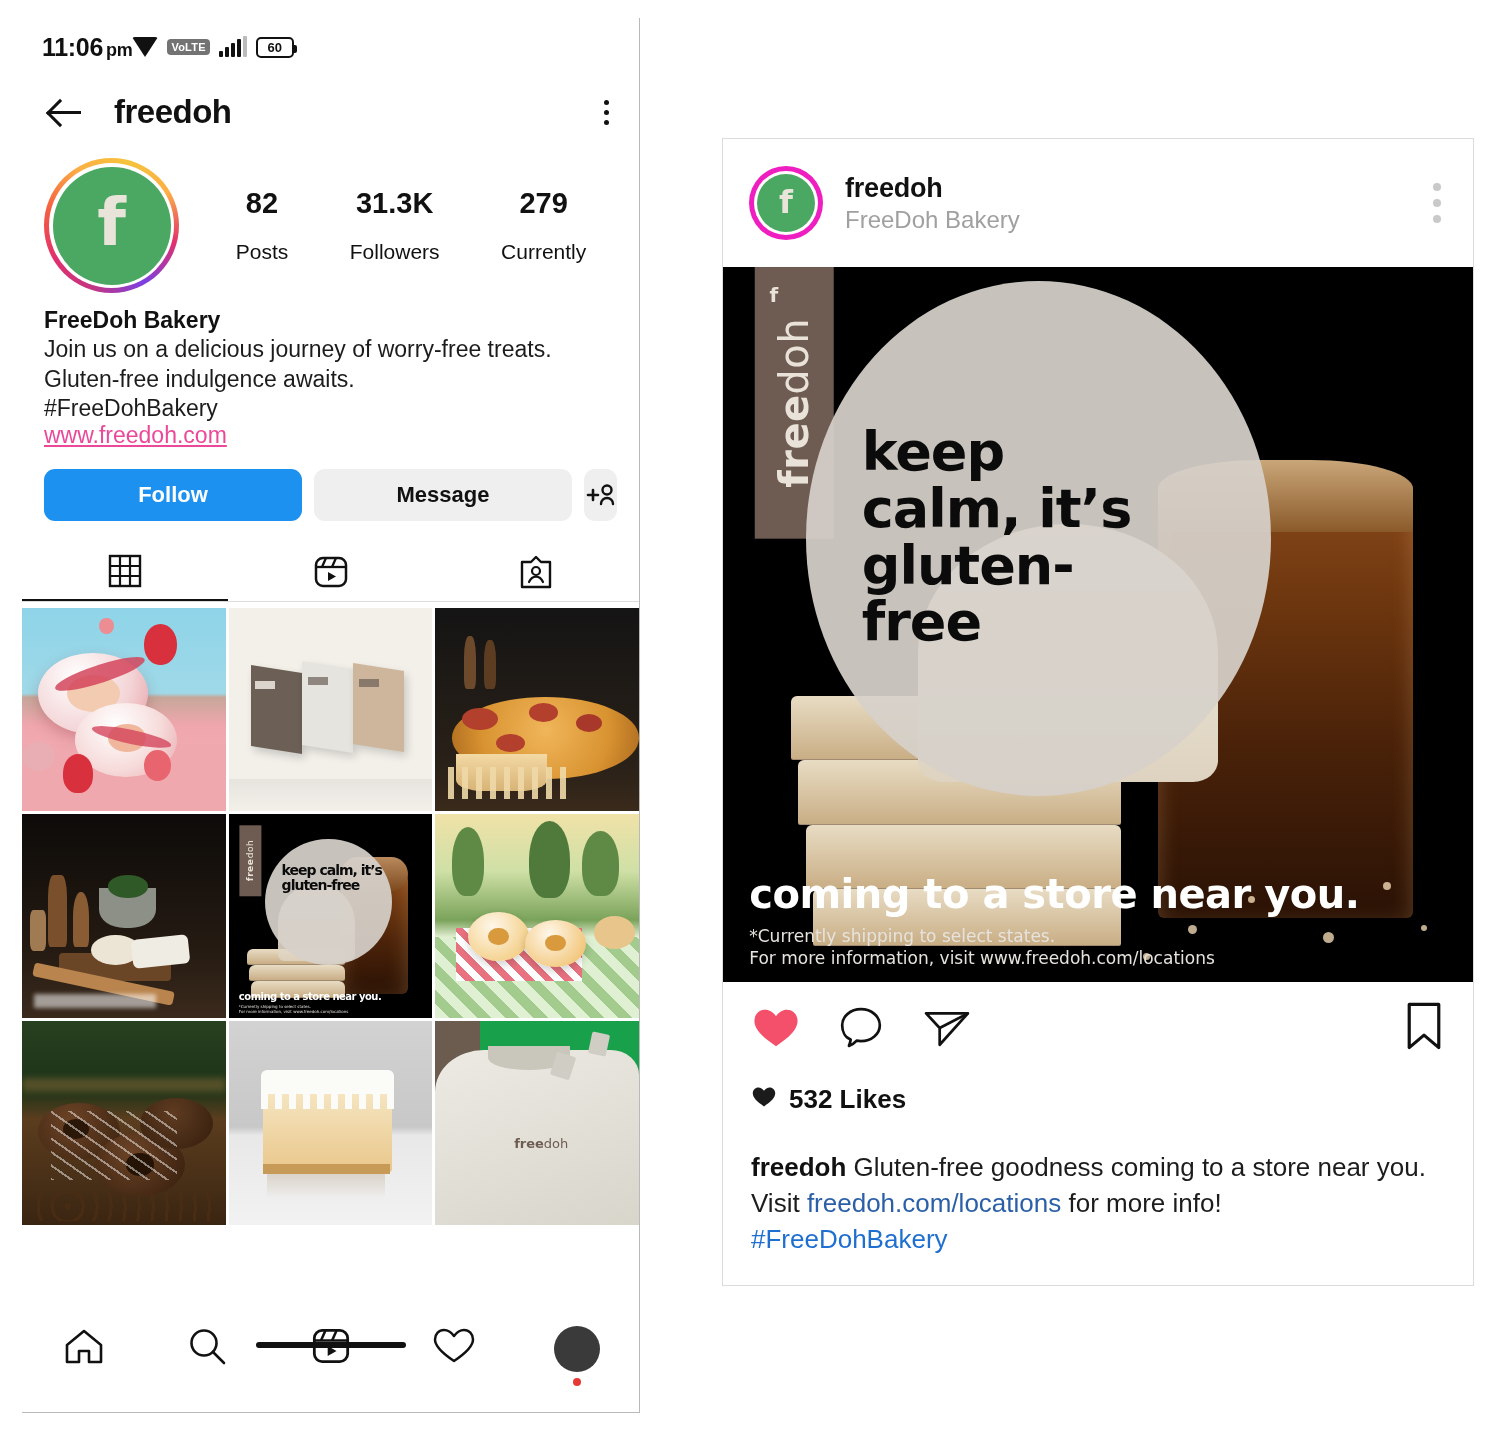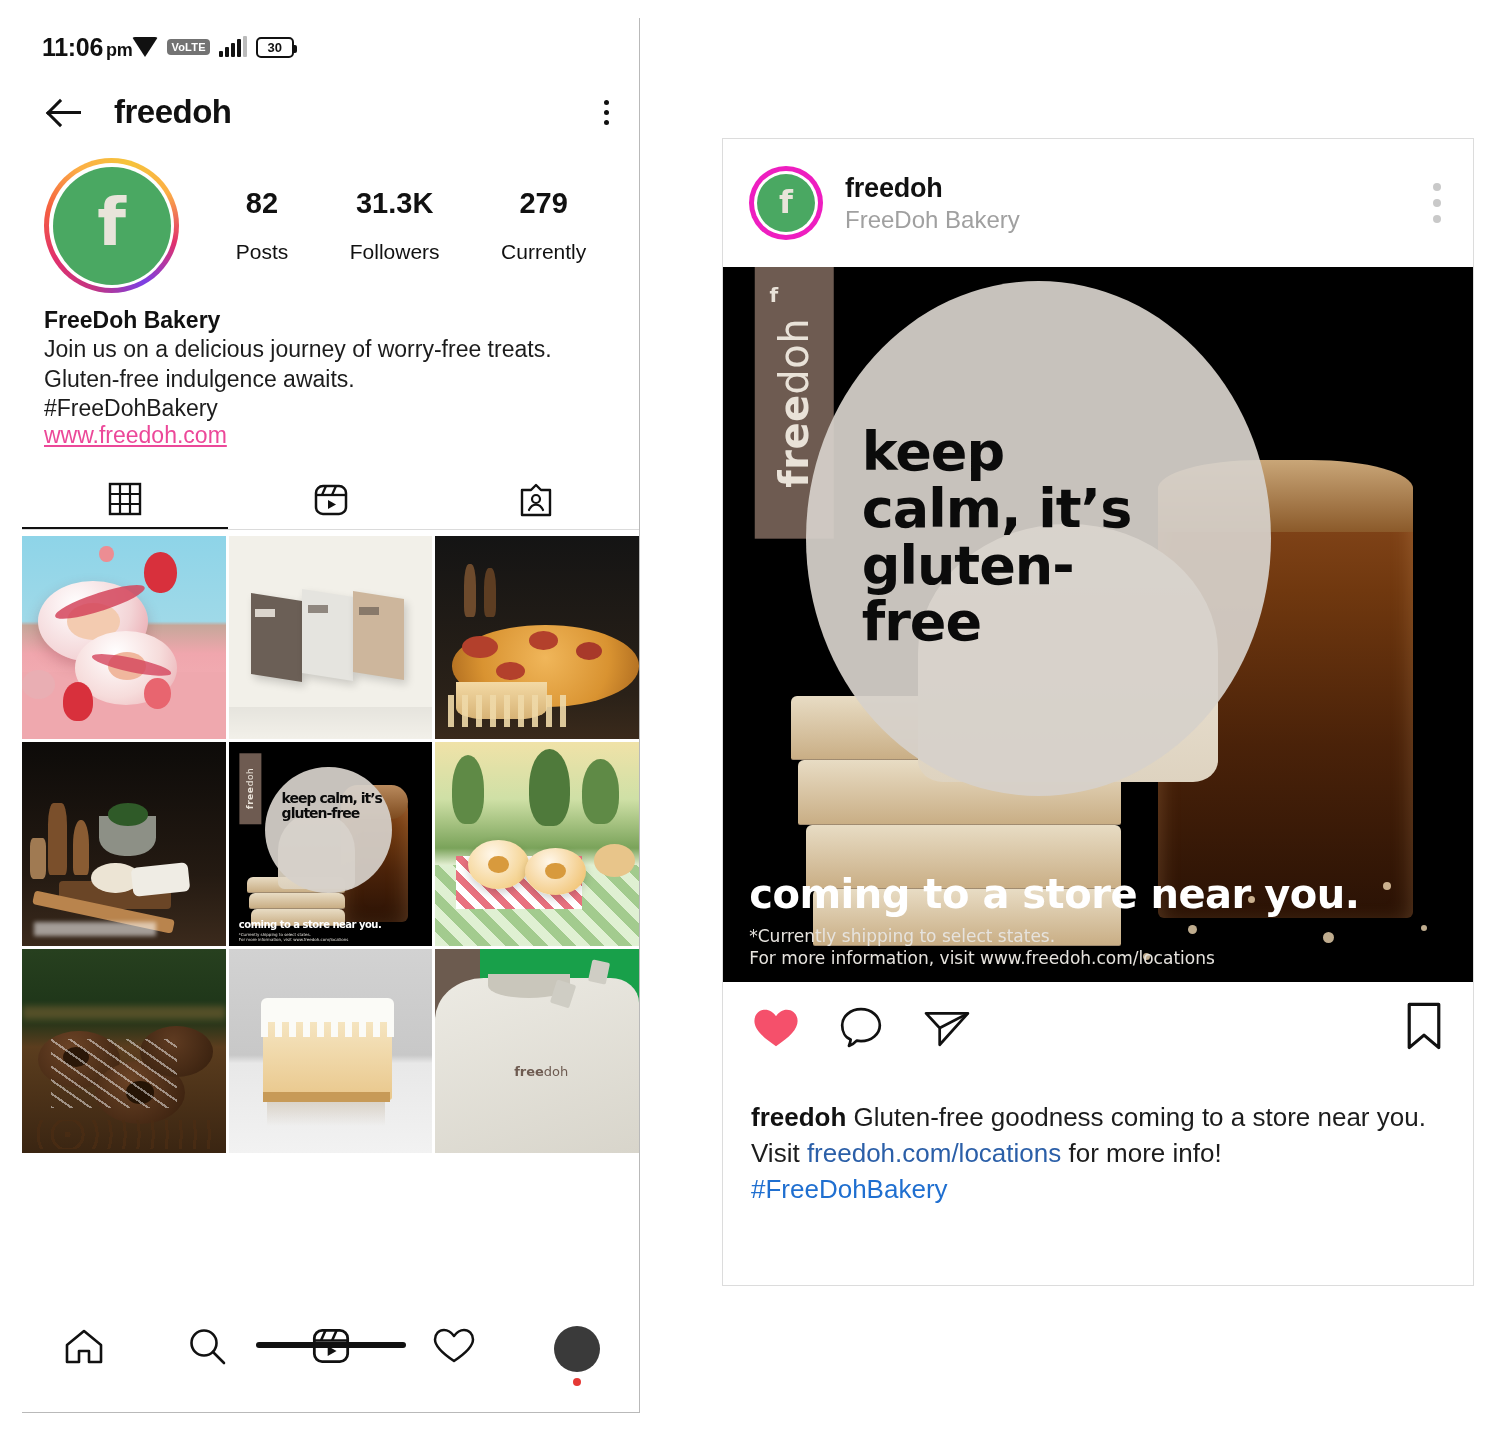--- a/index.html
+++ b/index.html
@@ -167,21 +167,21 @@
         <span class="ic-wifi"></span>
         <span class="ic-volte">VoLTE</span>
         <span class="ic-bars">
             <i></i>
             <i></i>
             <i></i>
             <i></i>
             <i></i>
           </span>
         <span class="ic-batt">
-            <span>30</span>
+            <span>60</span>
           </span>
       </div>
     </div>
 
     <div class="topbar">
       <div class="back-arrow"></div>
       <div class="topbar-title">freedoh</div>
       <div class="kebab">
           <i></i>
           <i></i>
@@ -212,20 +212,31 @@
     </div>
 
     <div class="bio">
       <div class="bio-name">FreeDoh Bakery</div>
       <div class="bio-line">Join us on a delicious journey of worry-free treats.</div>
       <div class="bio-line">Gluten-free indulgence awaits.</div>
       <div class="bio-tag">#FreeDohBakery</div>
       <div class="bio-link">www.freedoh.com</div>
     </div>
 
+    <div class="action-row">
+      <div class="btn btn-follow">Follow</div>
+      <div class="btn btn-message">Message</div>
+      <div class="btn-adduser">
+        <svg width="30" height="26" viewBox="0 0 30 26" fill="none" aria-hidden="true">
+          <path d="M2 13h10M7 8v10" stroke="#111" stroke-width="2.6" stroke-linecap="round"></path>
+          <circle cx="21" cy="8" r="4.5" stroke="#111" stroke-width="2.4"></circle>
+          <path d="M15 22c0-3.6 2.8-6 6-6s6 2.4 6 6" stroke="#111" stroke-width="2.4" stroke-linecap="round"></path>
+        </svg>
+      </div>
+    </div>
 
     <div class="tabs">
       <div class="tab active">
         <svg width="34" height="34" viewBox="0 0 34 34">
           <rect x="2" y="2" width="30" height="30" fill="none" stroke="#111" stroke-width="2.4"></rect>
           <path d="M12 2v30M22 2v30M2 12h30M2 22h30" stroke="#111" stroke-width="2.2"></path>
         </svg>
       </div>
       <div class="tab">
         <svg width="36" height="36" viewBox="0 0 36 36">
@@ -499,20 +510,28 @@
           <path d="M43 8L16 22" fill="none" stroke="#111" stroke-width="2.6"></path>
         </svg>
       </div>
       <div class="act-save">
         <svg width="42" height="50" viewBox="0 0 34 44">
           <path d="M4 3h26v38L17 30 4 41z" fill="none" stroke="#111" stroke-width="2.8" stroke-linejoin="round"></path>
         </svg>
       </div>
     </div>
 
+    <div class="likes">
+      <span class="likes-heart">
+        <svg width="26" height="24" viewBox="0 0 44 40">
+            <path d="M22 36C10 28 3 21 3 13.8 3 8.2 7.2 4 12.4 4c3.9 0 7.2 2.3 9.6 5.6C24.4 6.3 27.7 4 31.6 4 36.8 4 41 8.2 41 13.8 41 21 34 28 22 36z" fill="#1b1b1b"></path>
+          </svg>
+      </span>
+      <span class="likes-txt">532 Likes</span>
+    </div>
 
     <div class="caption">
       <span class="cap-user">freedoh</span><span> Gluten-free goodness coming to a store near </span><span>you. Visit </span><span class="cap-link">freedoh.com/locations</span><span> for more info!</span>
       <div class="cap-tag">#FreeDohBakery</div>
     </div>
   </div>
 
 </div>
 
 </body></html>

